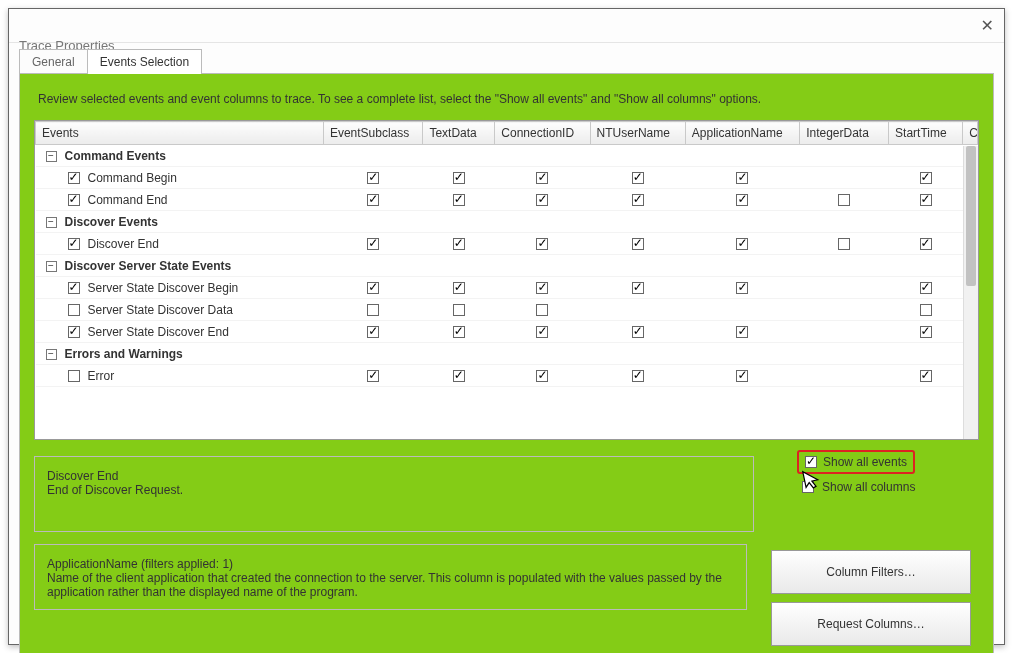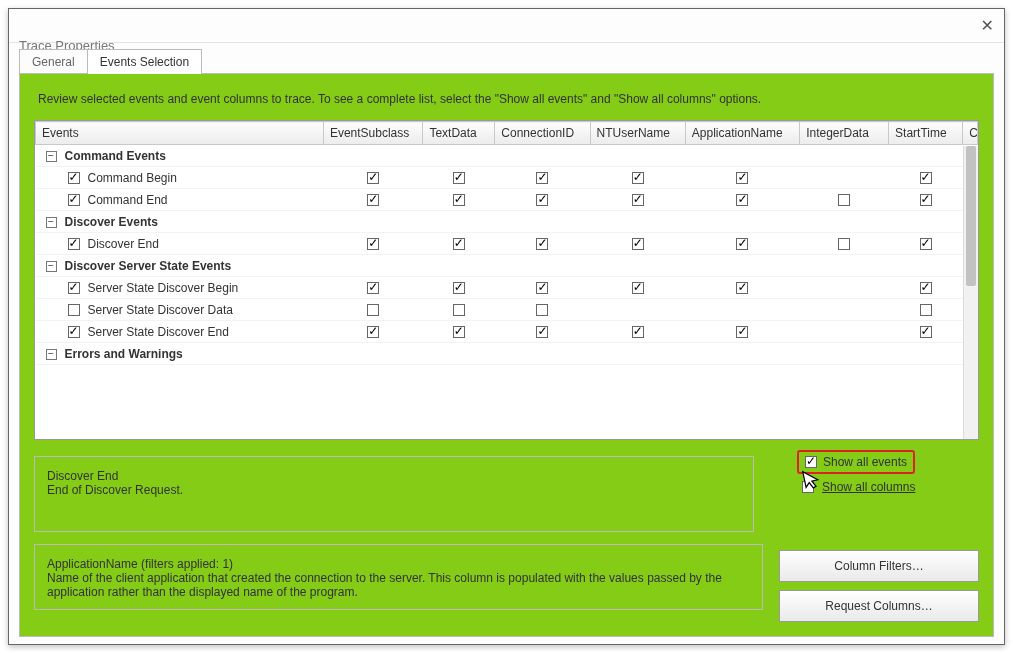--- a/index.html
+++ b/index.html
@@ -83,31 +83,31 @@
     position:absolute; right:0; top:25px; bottom:0; width:15px;
     background:#f1f1f1; border-left:1px solid #ddd;
   }
   .vscroll-thumb { background:#c2c2c2; position:absolute; left:2px; right:2px; top:0; height:140px; border-radius:2px;}
   
   .fs {
     border:1px solid #bbb; position:relative;
     padding:12px 12px 10px 12px; margin-top:16px;
   }
   .fs1-text { flex:1; color:#333; }
-  .opt { display:flex; align-items:center; margin:3px 0;text-decoration:underline;}
+  .opt { display:flex; align-items:center; margin:3px 0;}
   .opt .chk { margin-right:8px;}
   .redbox { border:2px solid #d22; border-radius:3px; padding:3px 6px; display:inline-flex; align-items:center;}
   .cursor {
     position:absolute; pointer-events:none;
     font-size:18px; transform:rotate(-12deg);
   }
   .btn {
     border:1px solid #999; background:linear-gradient(#fff,#e9e9e9);
-    padding:8px 0; width:200px; text-align:center; font-size:12px;
-    margin:4px 0; cursor:default;
+    padding:14px 0; width:200px; text-align:center; font-size:12px;
+    margin:4px 8px; cursor:default;
   }
   .btn.small { width:92px; }
   .fs2-row { display:flex; }
   .fs2-text { flex:1; padding-right:12px;}
   .fs2-btns { display:flex; flex-direction:column; align-items:flex-start;}
   .footer {
     display:flex; justify-content:flex-end; gap:10px;
     padding: 6px 16px 12px 0;
   }
 </style>
@@ -259,20 +259,31 @@
                 <td class="name-cell" colspan="1"><span class="tree-box">−</span><span class="lbl">Errors and Warnings</span></td>
                 <td></td>
                 <td></td>
                 <td></td>
                 <td></td>
                 <td></td>
                 <td></td>
                 <td></td>
                 <td></td>
               </tr>
+              <tr class="indent">
+                <td class="name-cell"><span class="chk lead"></span><span>Error</span></td>
+                <td><span class="chk on"></span></td>
+                <td><span class="chk on"></span></td>
+                <td><span class="chk on"></span></td>
+                <td><span class="chk on"></span></td>
+                <td><span class="chk on"></span></td>
+                <td></td>
+                <td><span class="chk on"></span></td>
+                <td></td>
+              </tr>
             </tbody>
         </table>
       </div>
       <div class="vscrollbar">
         <div class="vscroll-thumb"></div>
       </div>
     </div>
 
     <div style="position:relative;">
       <div class="fs" style="width:720px;">

